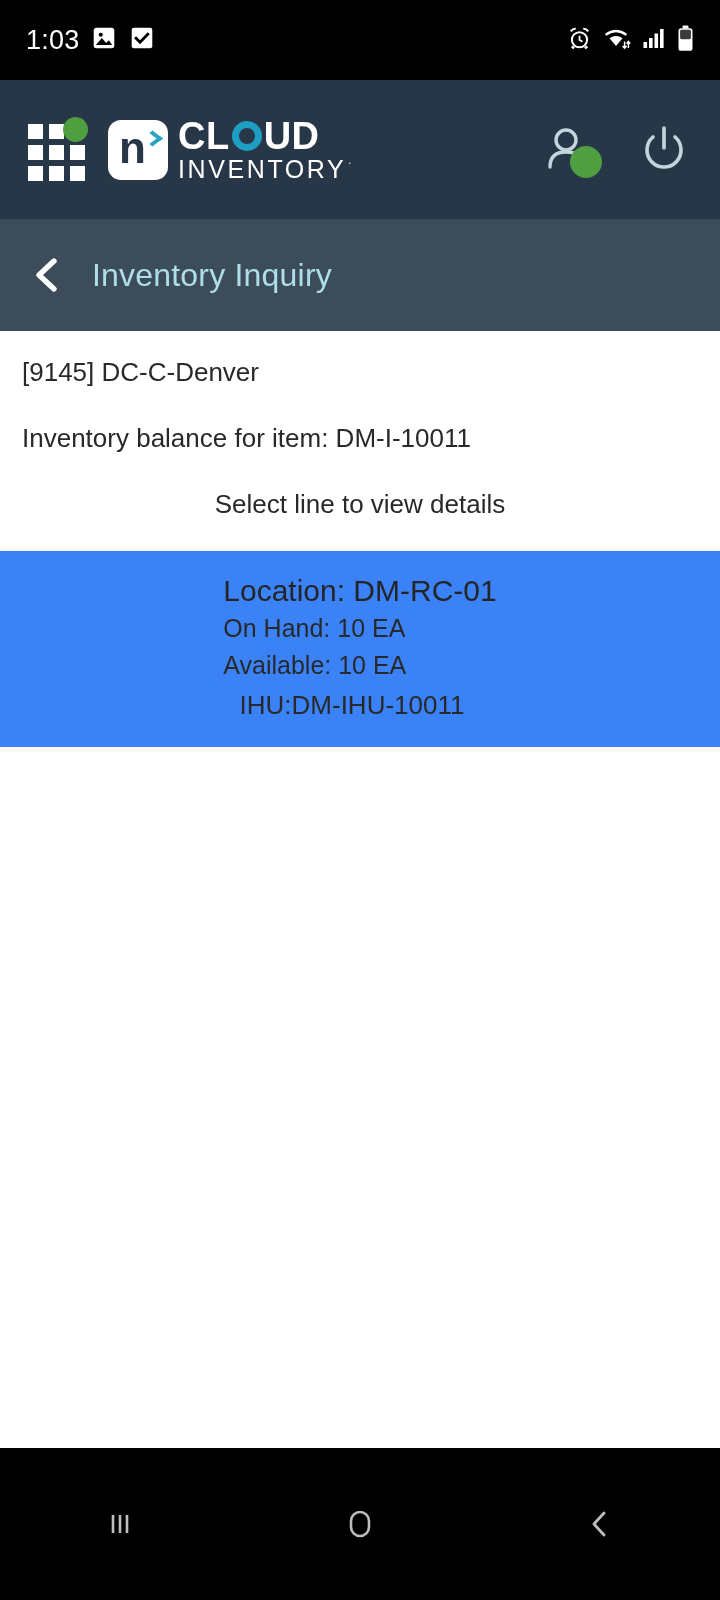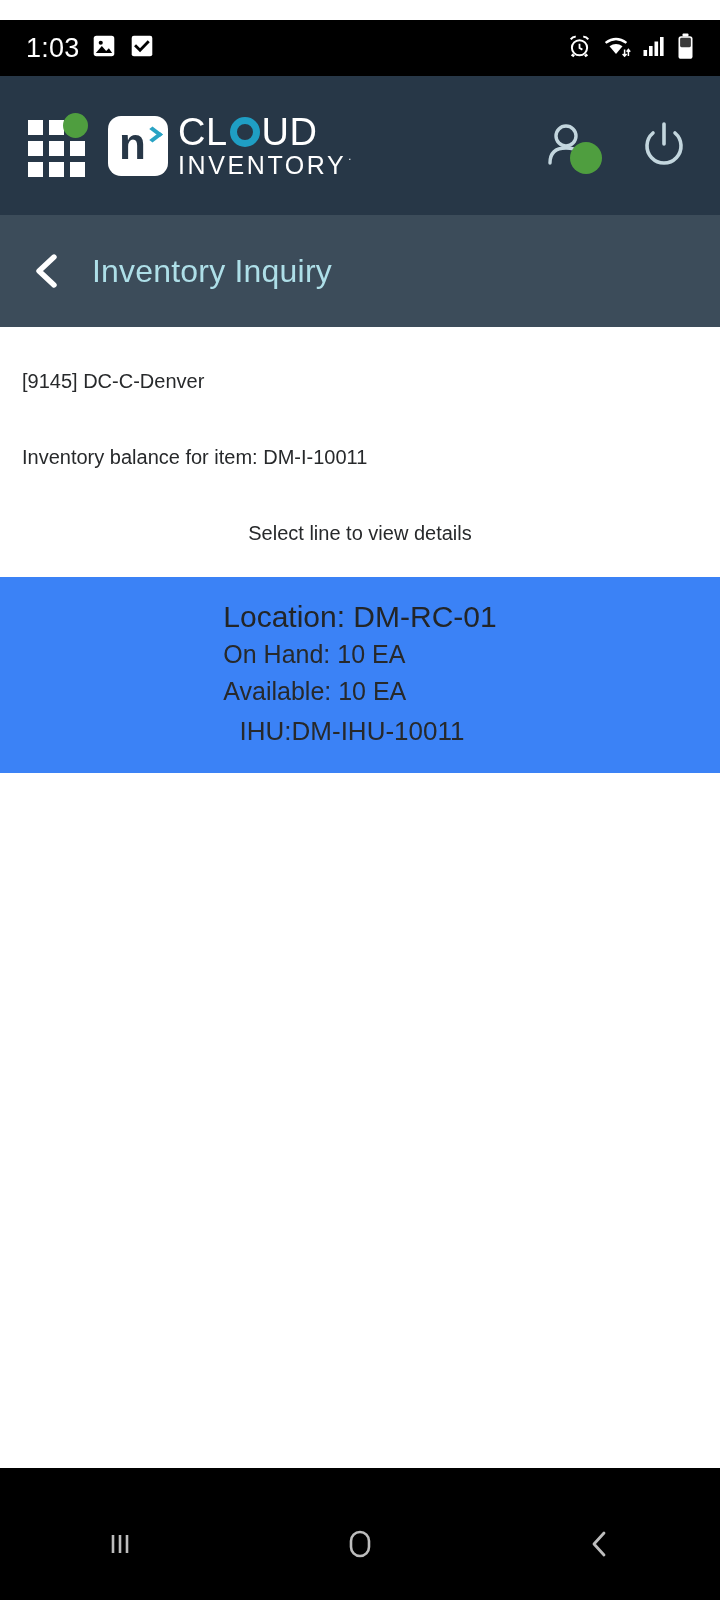--- a/index.html
+++ b/index.html
@@ -6,22 +6,22 @@
   html, body {
     width:720px; height:1600px;
     background:#ffffff;
     font-family:"Liberation Sans", sans-serif;
     overflow:hidden;
   }
   .screen { position:relative; width:720px; height:1600px; background:#ffffff; }
 
   
   .status-bar{
-    height:56px; background:#000000; display:flex; align-items:center;
-    padding:0 26px; color:#ffffff;margin-top:20px;
+    height:80px; background:#000000; display:flex; align-items:center;
+    padding:0 26px; color:#ffffff;
   }
   .status-left{ display:flex; align-items:center; gap:12px; }
   .status-time{ font-size:27px; letter-spacing:.2px; line-height:1; font-weight:400; color:#fff; }
   .status-right{ margin-left:auto; display:flex; align-items:center; gap:11px; }
   .sicon{ display:block; }
 
   
   .app-header{
     height:139px; background:#273747; display:flex; align-items:center;
     padding:0 28px; position:relative;
@@ -41,21 +41,21 @@
     position:absolute; left:11px; top:6px; font-size:44px; font-weight:700;
     color:#273747; line-height:1; font-family:"Liberation Sans", sans-serif;
   }
   .nbox .chev{
     position:absolute; right:9px; top:12px; width:13px; height:13px;
     border-right:4px solid #29a3c4; border-top:4px solid #29a3c4;
     transform:rotate(45deg) skew(-8deg,-8deg);
   }
   .wordmark{ margin-left:10px; line-height:1; }
   .wm-top{
-    font-size:38px; font-weight:400; color:#ffffff; letter-spacing:.5px;
+    font-size:38px; font-weight:700; color:#ffffff; letter-spacing:.5px;
     display:flex; align-items:center; line-height:1;
   }
   .wm-o{
     display:inline-block; width:30px; height:30px; border-radius:50%;
     border:7px solid #1f9ec4; margin:0 2px; box-sizing:border-box;
   }
   .wm-bot{
     font-size:25px; color:#ffffff; letter-spacing:2.6px; margin-top:2px;
     font-weight:400; display:flex; align-items:flex-start;
   }
@@ -74,21 +74,21 @@
     padding:0 26px;
   }
   .back-chev{ width:44px; height:44px; flex:0 0 auto; cursor:pointer; }
   .title-text{
     margin-left:22px; font-size:32px; color:#aedfe8; font-weight:400;
     letter-spacing:.2px;
   }
 
   
   .content{ background:#ffffff; padding:0 22px; }
-  .line{ color:#27292b; font-size:20px; line-height:1;margin-top:16px; }
+  .line{ color:#27292b; font-size:26px; line-height:1; }
   .line-loc{ padding-top:28px; }
   .line-bal{ padding-top:40px; }
   .line-sel{ padding-top:40px; padding-bottom:34px;text-align:center; }
 
   .row-card{
     background:#3b82f6; padding:22px 24px 26px 24px;
     display:flex; align-items:center; cursor:pointer;flex-direction:column;
   }
   .row-left{ flex:1 1 auto; }
   .row-title{ font-size:30px; color:#232527; line-height:1.22; }

